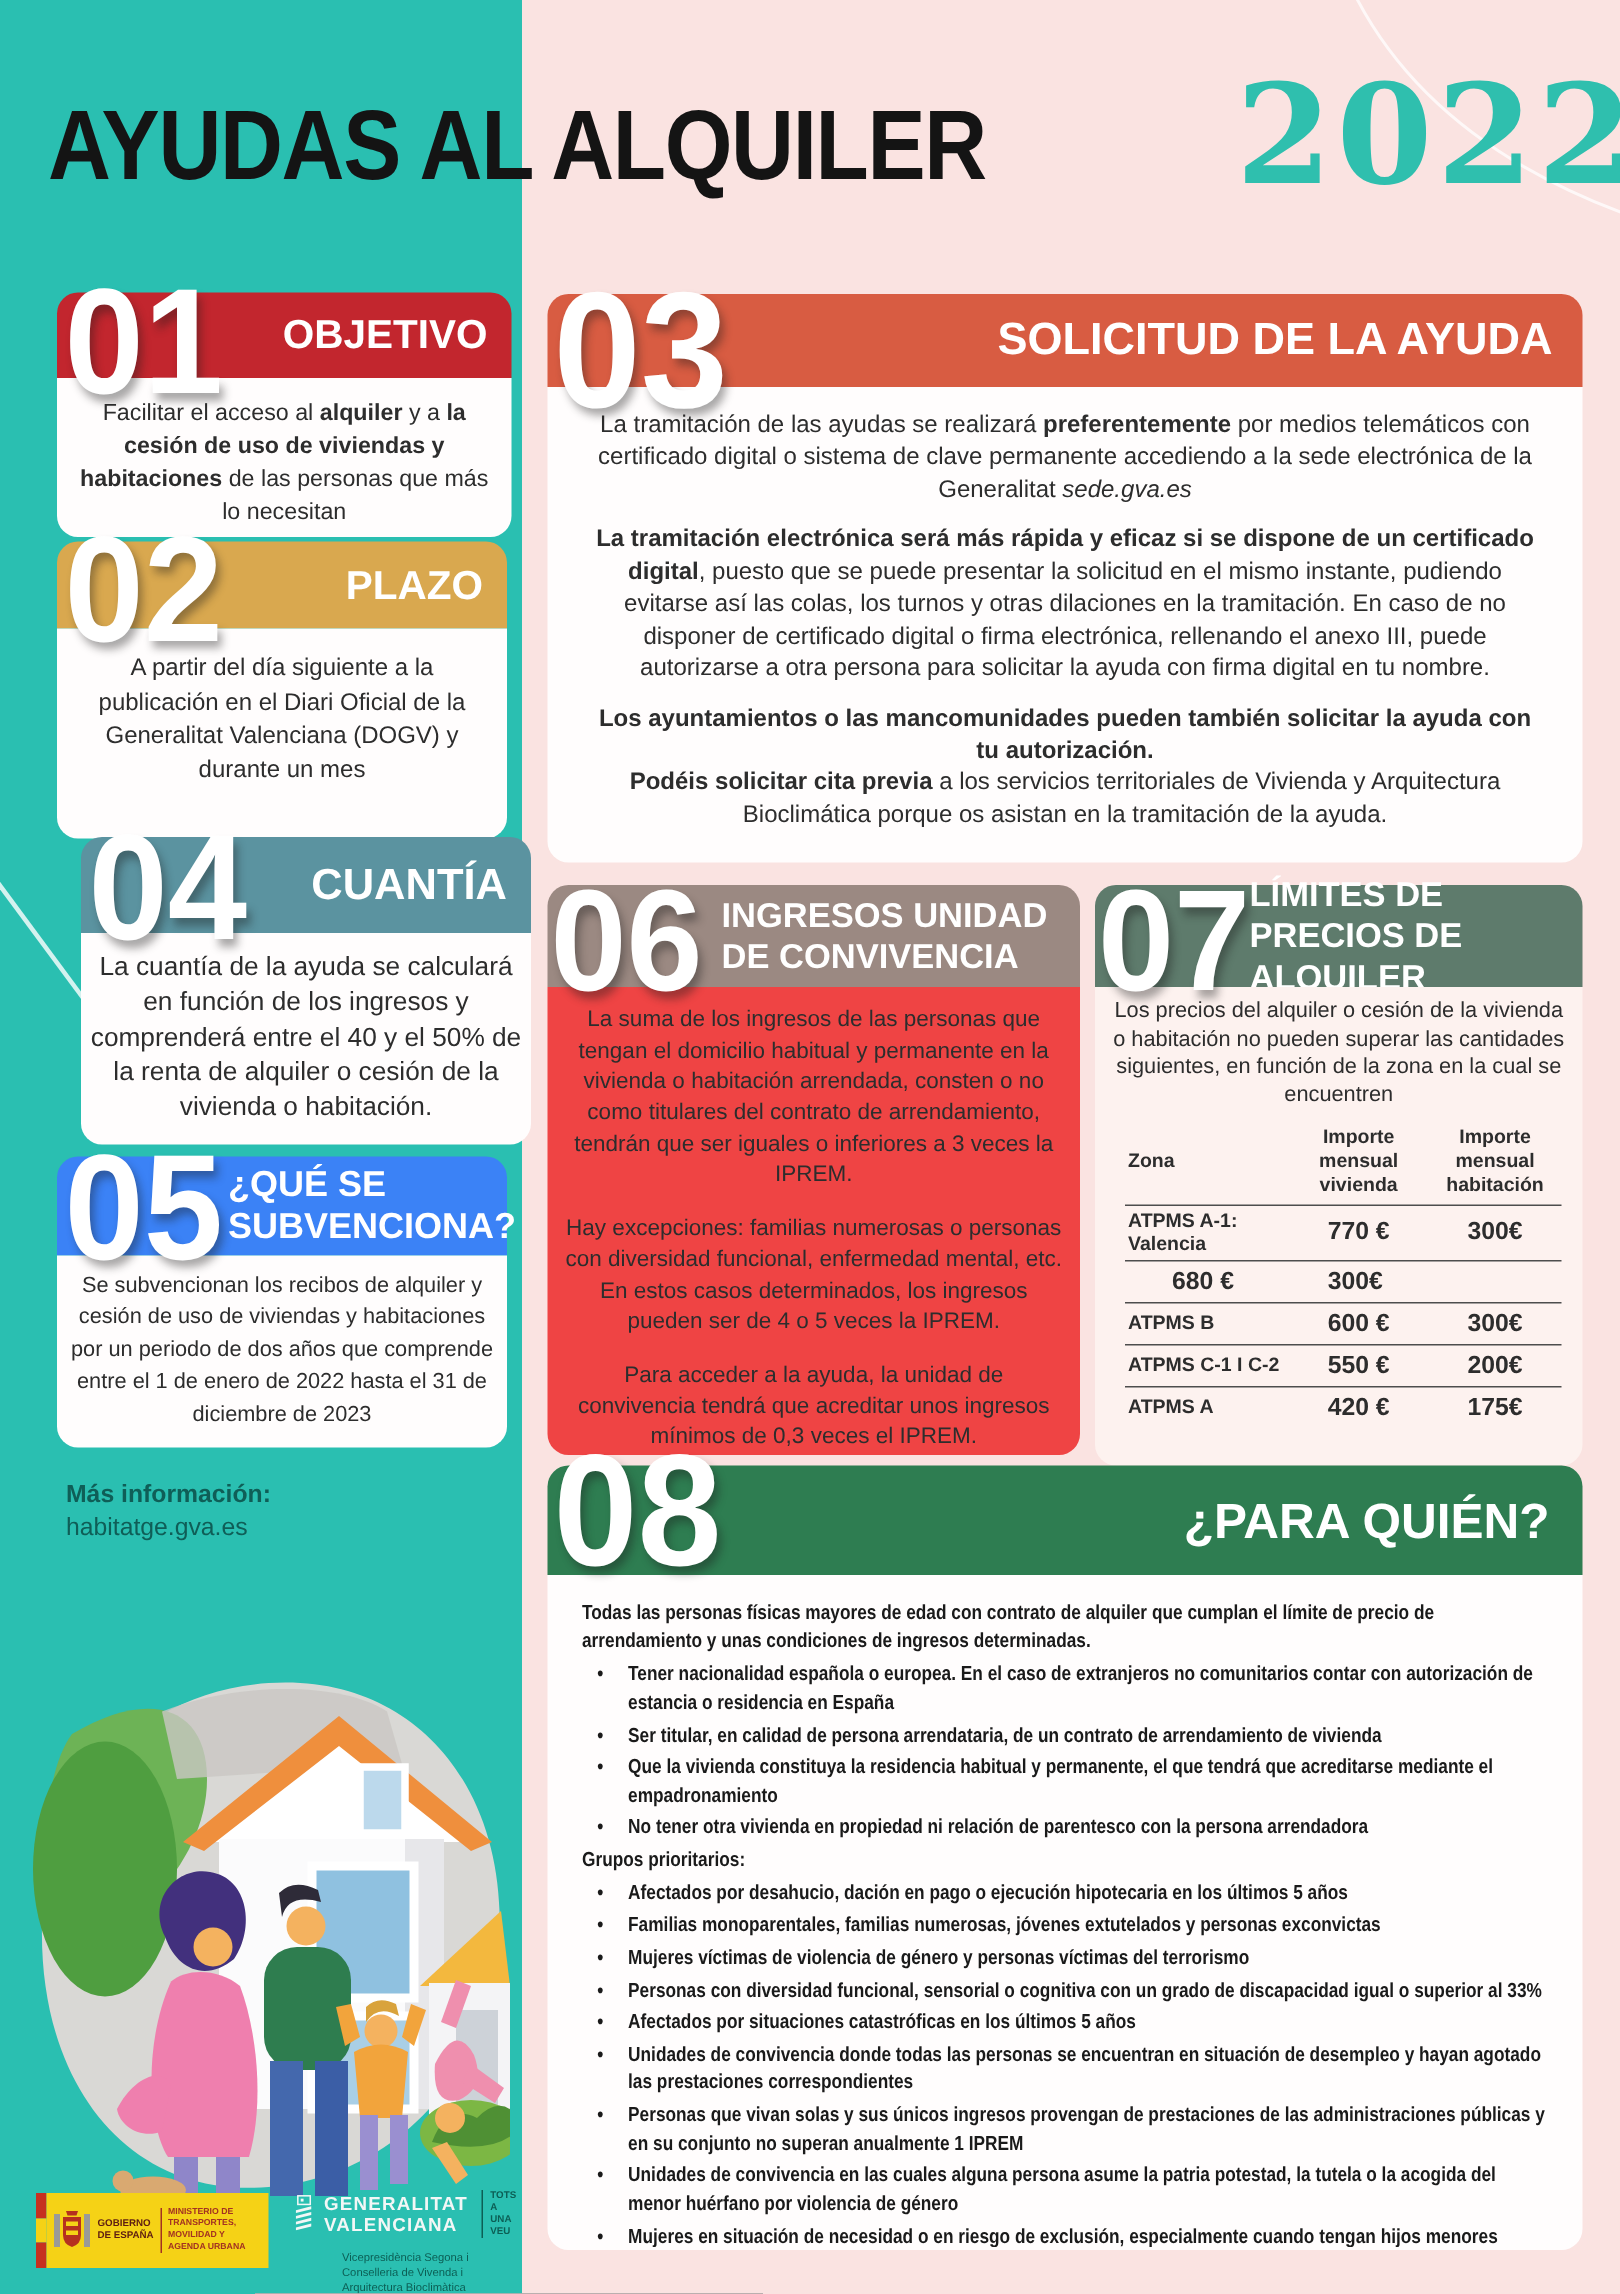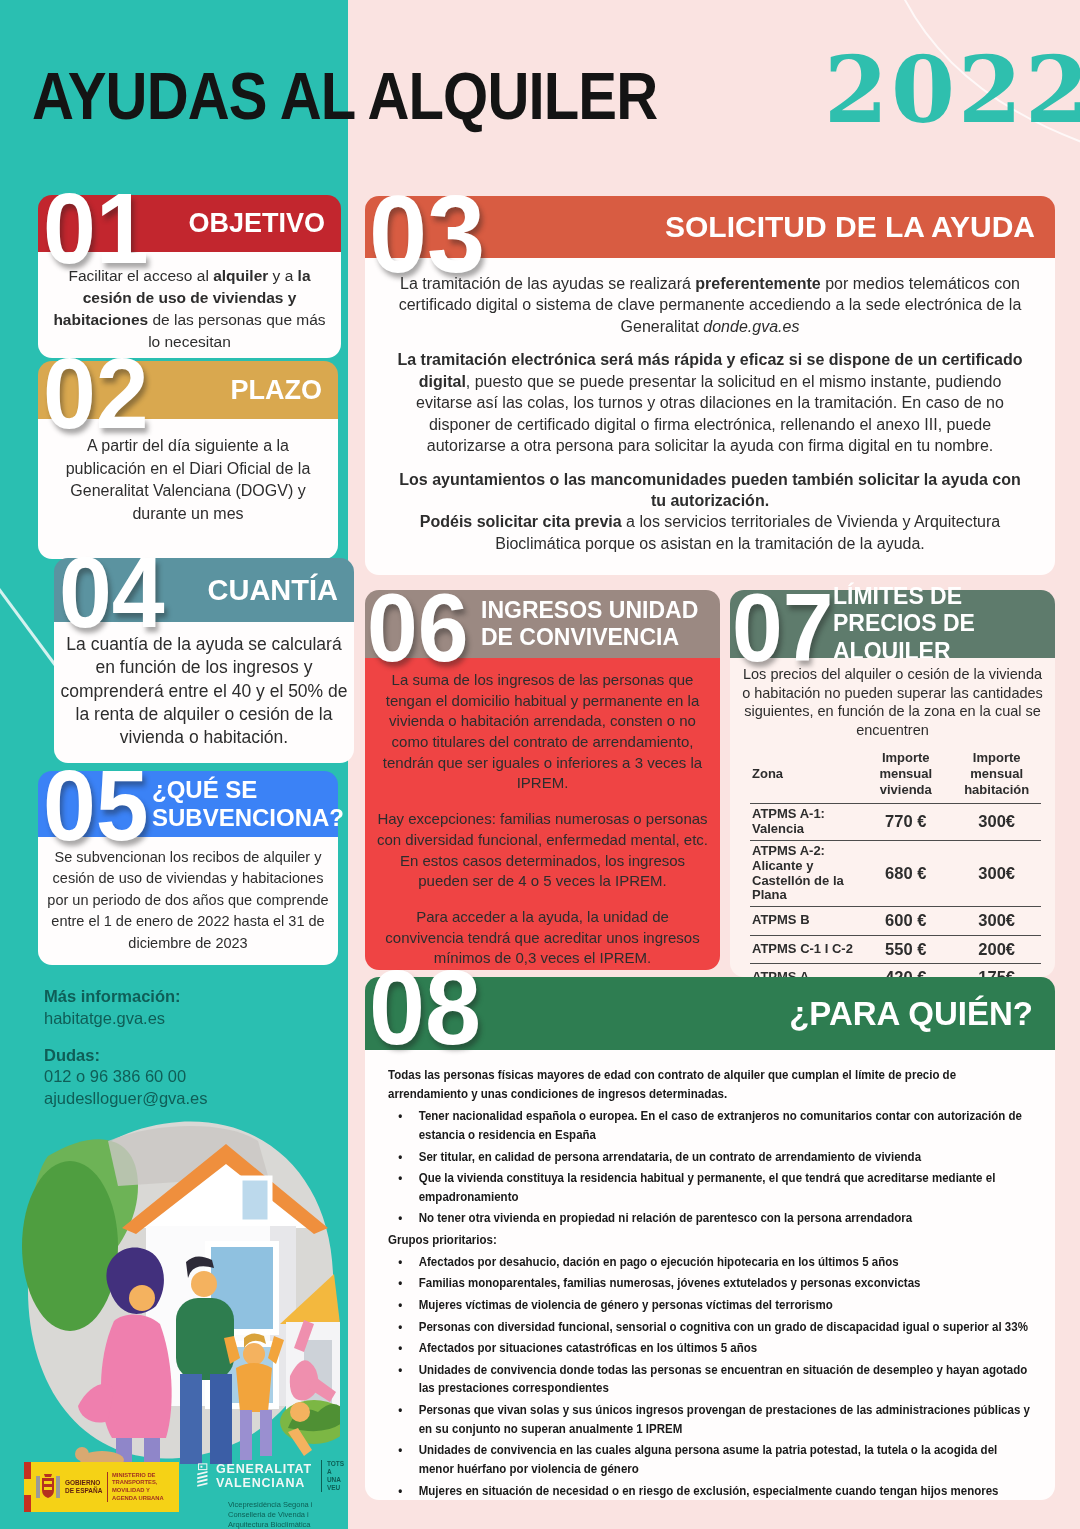--- a/index.html
+++ b/index.html
@@ -145,21 +145,21 @@
       <p>A partir del día siguiente a la publicación en el Diari Oficial de la Generalitat Valenciana (DOGV) y durante un mes</p>
     </div>
   </section>
 
   <section class="card" id="s3">
     <div class="num">03</div>
     <div class="band" style="background: rgb(216, 92, 66);">
       <span>SOLICITUD DE LA AYUDA</span>
     </div>
     <div class="bodypanel">
-        <p><span>La tramitación de las ayudas se realizará </span><span class="b">preferentemente</span><span> por medios telemáticos con certificado digital o sistema de clave permanente accediendo a la sede electrónica de la Generalitat </span><span class="i">donde.gva.es</span></p>
+        <p><span>La tramitación de las ayudas se realizará </span><span class="b">preferentemente</span><span> por medios telemáticos con certificado digital o sistema de clave permanente accediendo a la sede electrónica de la Generalitat </span><span class="i">sede.gva.es</span></p>
         <p><span class="b">La tramitación electrónica será más rápida y eficaz si se dispone de un certificado digital</span><span>, puesto que se puede presentar la solicitud en el mismo instante, pudiendo evitarse así las colas, los turnos y otras dilaciones en la tramitación. En caso de no disponer de certificado digital o firma electrónica, rellenando el anexo III, puede autorizarse a otra persona para solicitar la ayuda con firma digital en tu nombre.</span></p>
         <p><span class="b">Los ayuntamientos o las mancomunidades pueden también solicitar la ayuda con tu autorización.</span></p>
         <p><span class="b">Podéis solicitar cita previa</span><span> a los servicios territoriales de Vivienda y Arquitectura Bioclimática porque os asistan en la tramitación de la ayuda.</span></p>
       </div>
   </section>
 
   <section class="card" id="s4">
     <div class="num">04</div>
     <div class="band" style="background: rgb(91, 147, 160);">
       <span>CUANTÍA</span>
@@ -204,21 +204,20 @@
           <div class="tcell c1">Importe mensual vivienda</div>
           <div class="tcell c2">Importe mensual habitación</div>
         </div>
         <div class="tbody">
             <div class="trow">
               <div class="tcell c0">ATPMS A-1: Valencia</div>
               <div class="tcell c1">770 €</div>
               <div class="tcell c2">300€</div>
             </div>
             <div class="trow">
-              <div class="tcell c0">ATPMS A-2: Alicante y Castellón de la Plana</div>
               <div class="tcell c1">680 €</div>
               <div class="tcell c2">300€</div>
             </div>
             <div class="trow">
               <div class="tcell c0">ATPMS B</div>
               <div class="tcell c1">600 €</div>
               <div class="tcell c2">300€</div>
             </div>
             <div class="trow">
               <div class="tcell c0">ATPMS C-1 I C-2</div>
@@ -263,25 +262,20 @@
           </ul>
       </div>
     </div>
   </section>
 
   <div id="contact" style="color: rgb(15, 94, 87);">
     <div class="blk">
       <div class="lbl">Más información:</div>
       <div>habitatge.gva.es</div>
     </div>
-    <div class="blk">
-      <div class="lbl">Dudas:</div>
-      <div>012 o 96 386 60 00</div>
-      <div>ajudeslloguer@gva.es</div>
-    </div>
   </div>
 
   <svg class="deco" style="left:18px;top:1116px;" width="322" height="348" viewBox="0 0 322 348">
     <path d="M161,6 C252,0 312,66 315,158 C318,252 256,334 161,342 C68,350 8,274 10,168 C12,78 74,12 161,6 Z" fill="#d9d8d5"></path>
     <path d="M30,40 C80,10 120,20 120,70 C120,130 60,180 20,190 C10,140 8,70 30,40 Z" fill="#6db356"></path>
     <ellipse cx="52" cy="130" rx="48" ry="85" fill="#4f9e40"></ellipse>
     <path d="M90,25 C140,5 210,5 240,25 L250,60 L100,70 Z" fill="#c9c7c3" opacity=".8"></path>
 
     <polygon points="118,112 208,40 300,112" fill="#ffffff"></polygon>
     <polygon points="104,112 208,28 310,112 296,118 208,48 118,118" fill="#ef8f3d"></polygon>

